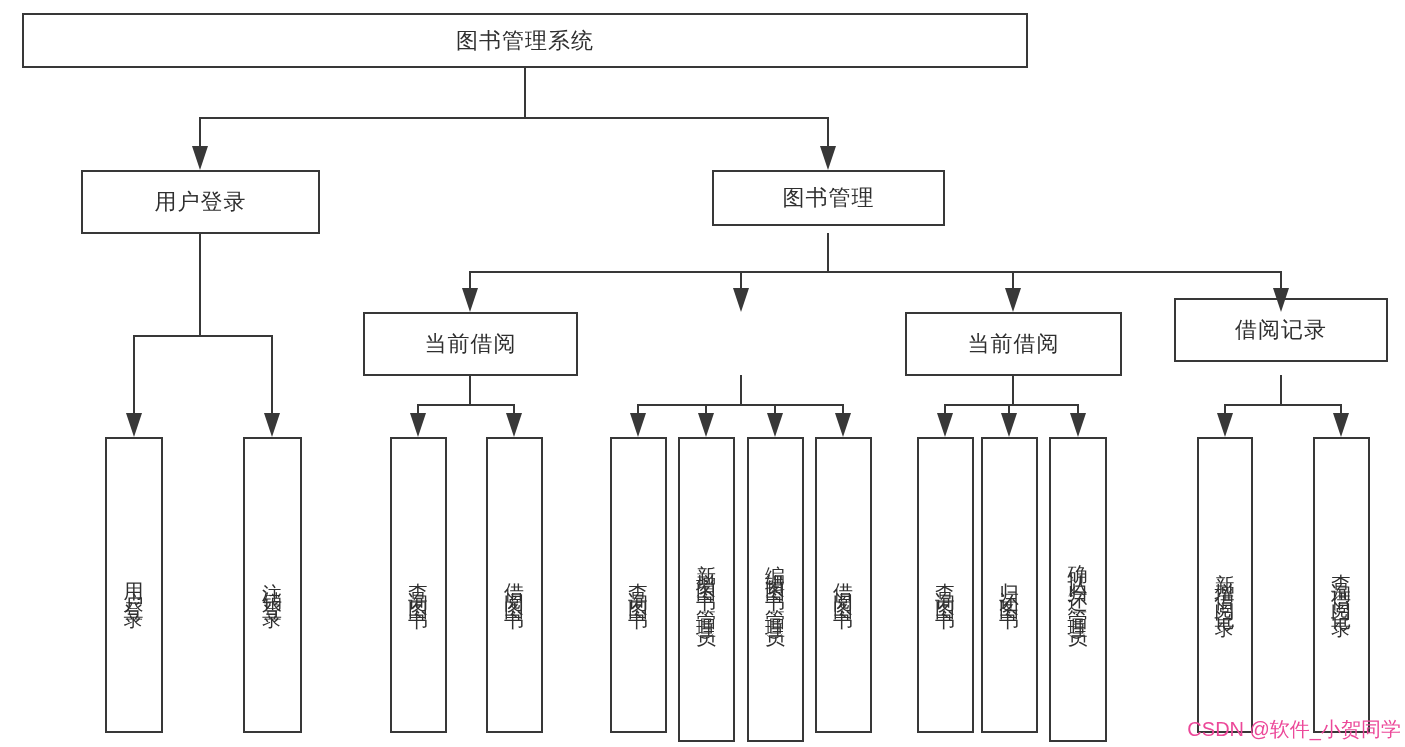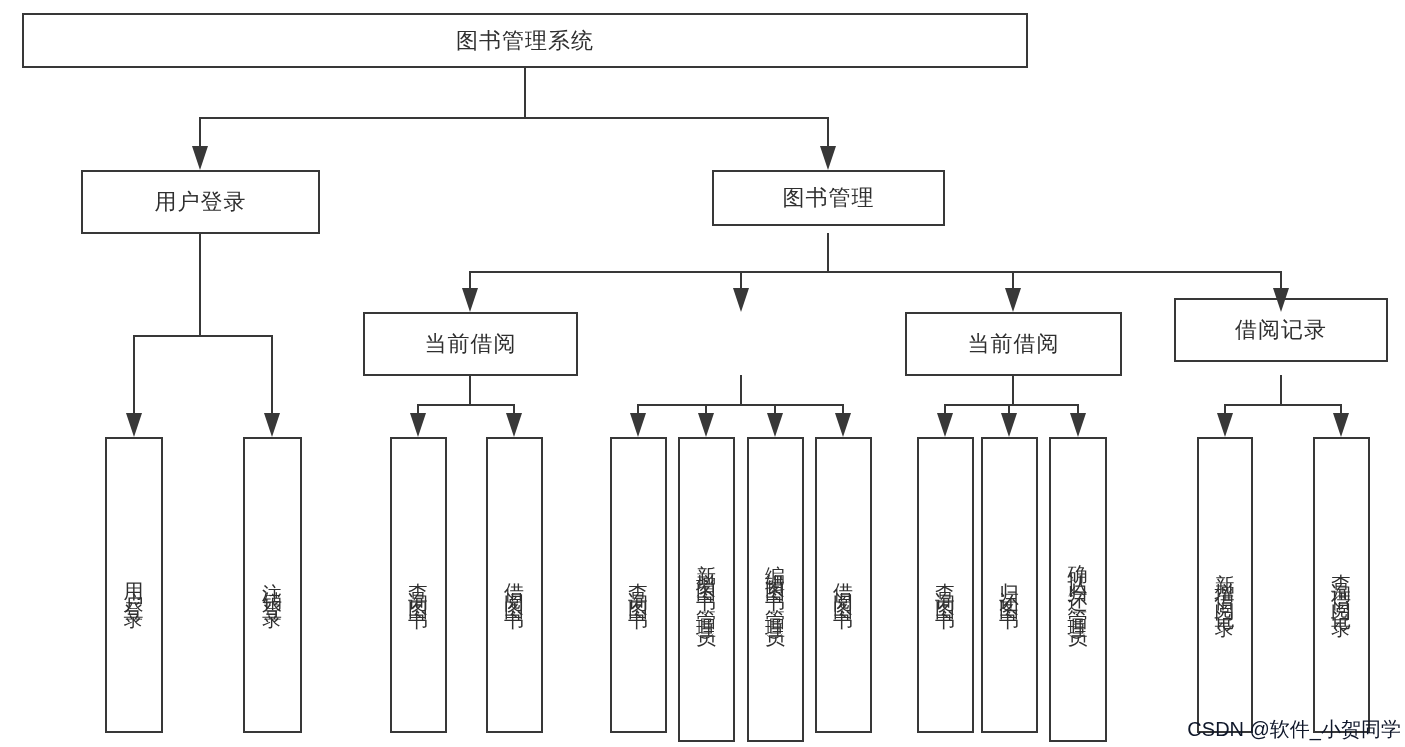--- a/index.html
+++ b/index.html
@@ -36,21 +36,21 @@
   .arrow{
     position:absolute;width:0;height:0;
     border-left:8px solid transparent;
     border-right:8px solid transparent;
     border-top:24px solid #383838;
   }
   .watermark{
     position:absolute;
     right:4px;top:716px;
     font-size:20px;
-    color:#0f172a;
+    color:#ec4899;
     white-space:nowrap;
   }
 </style>
 </head>
 <body>
 
 <div class="canvas">
 
   <div class="box hbox" style="left:22px;top:13px;width:1006px;height:55px;">
     <span>图书管理系统</span>

